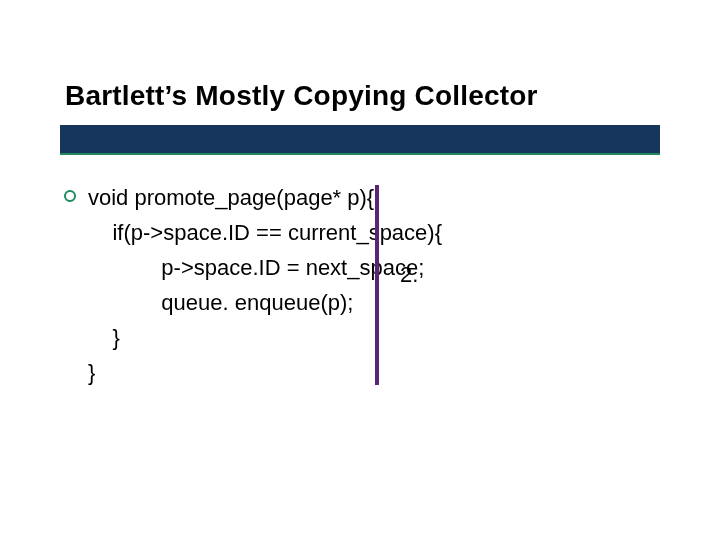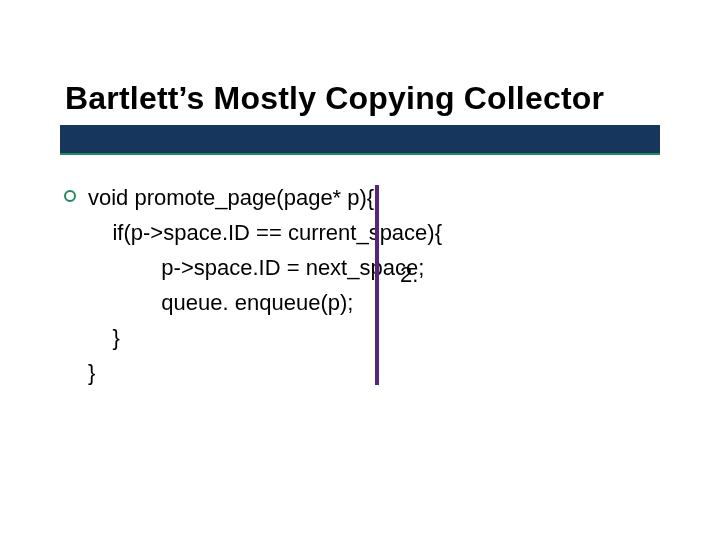--- a/index.html
+++ b/index.html
@@ -15,21 +15,21 @@
     position: relative;
     width: 720px;
     height: 540px;
     box-sizing: border-box;
   }
   .title {
     position: absolute;
     left: 65px;
     top: 80px;
     width: 620px;
-    font-size: 32px;
+    font-size: 28px;
     font-weight: bold;
     color: #000;
     letter-spacing: 0.2px;
   }
   .underline-dark {
     position: absolute;
     left: 60px;
     top: 125px;
     width: 600px;
     height: 28px;

